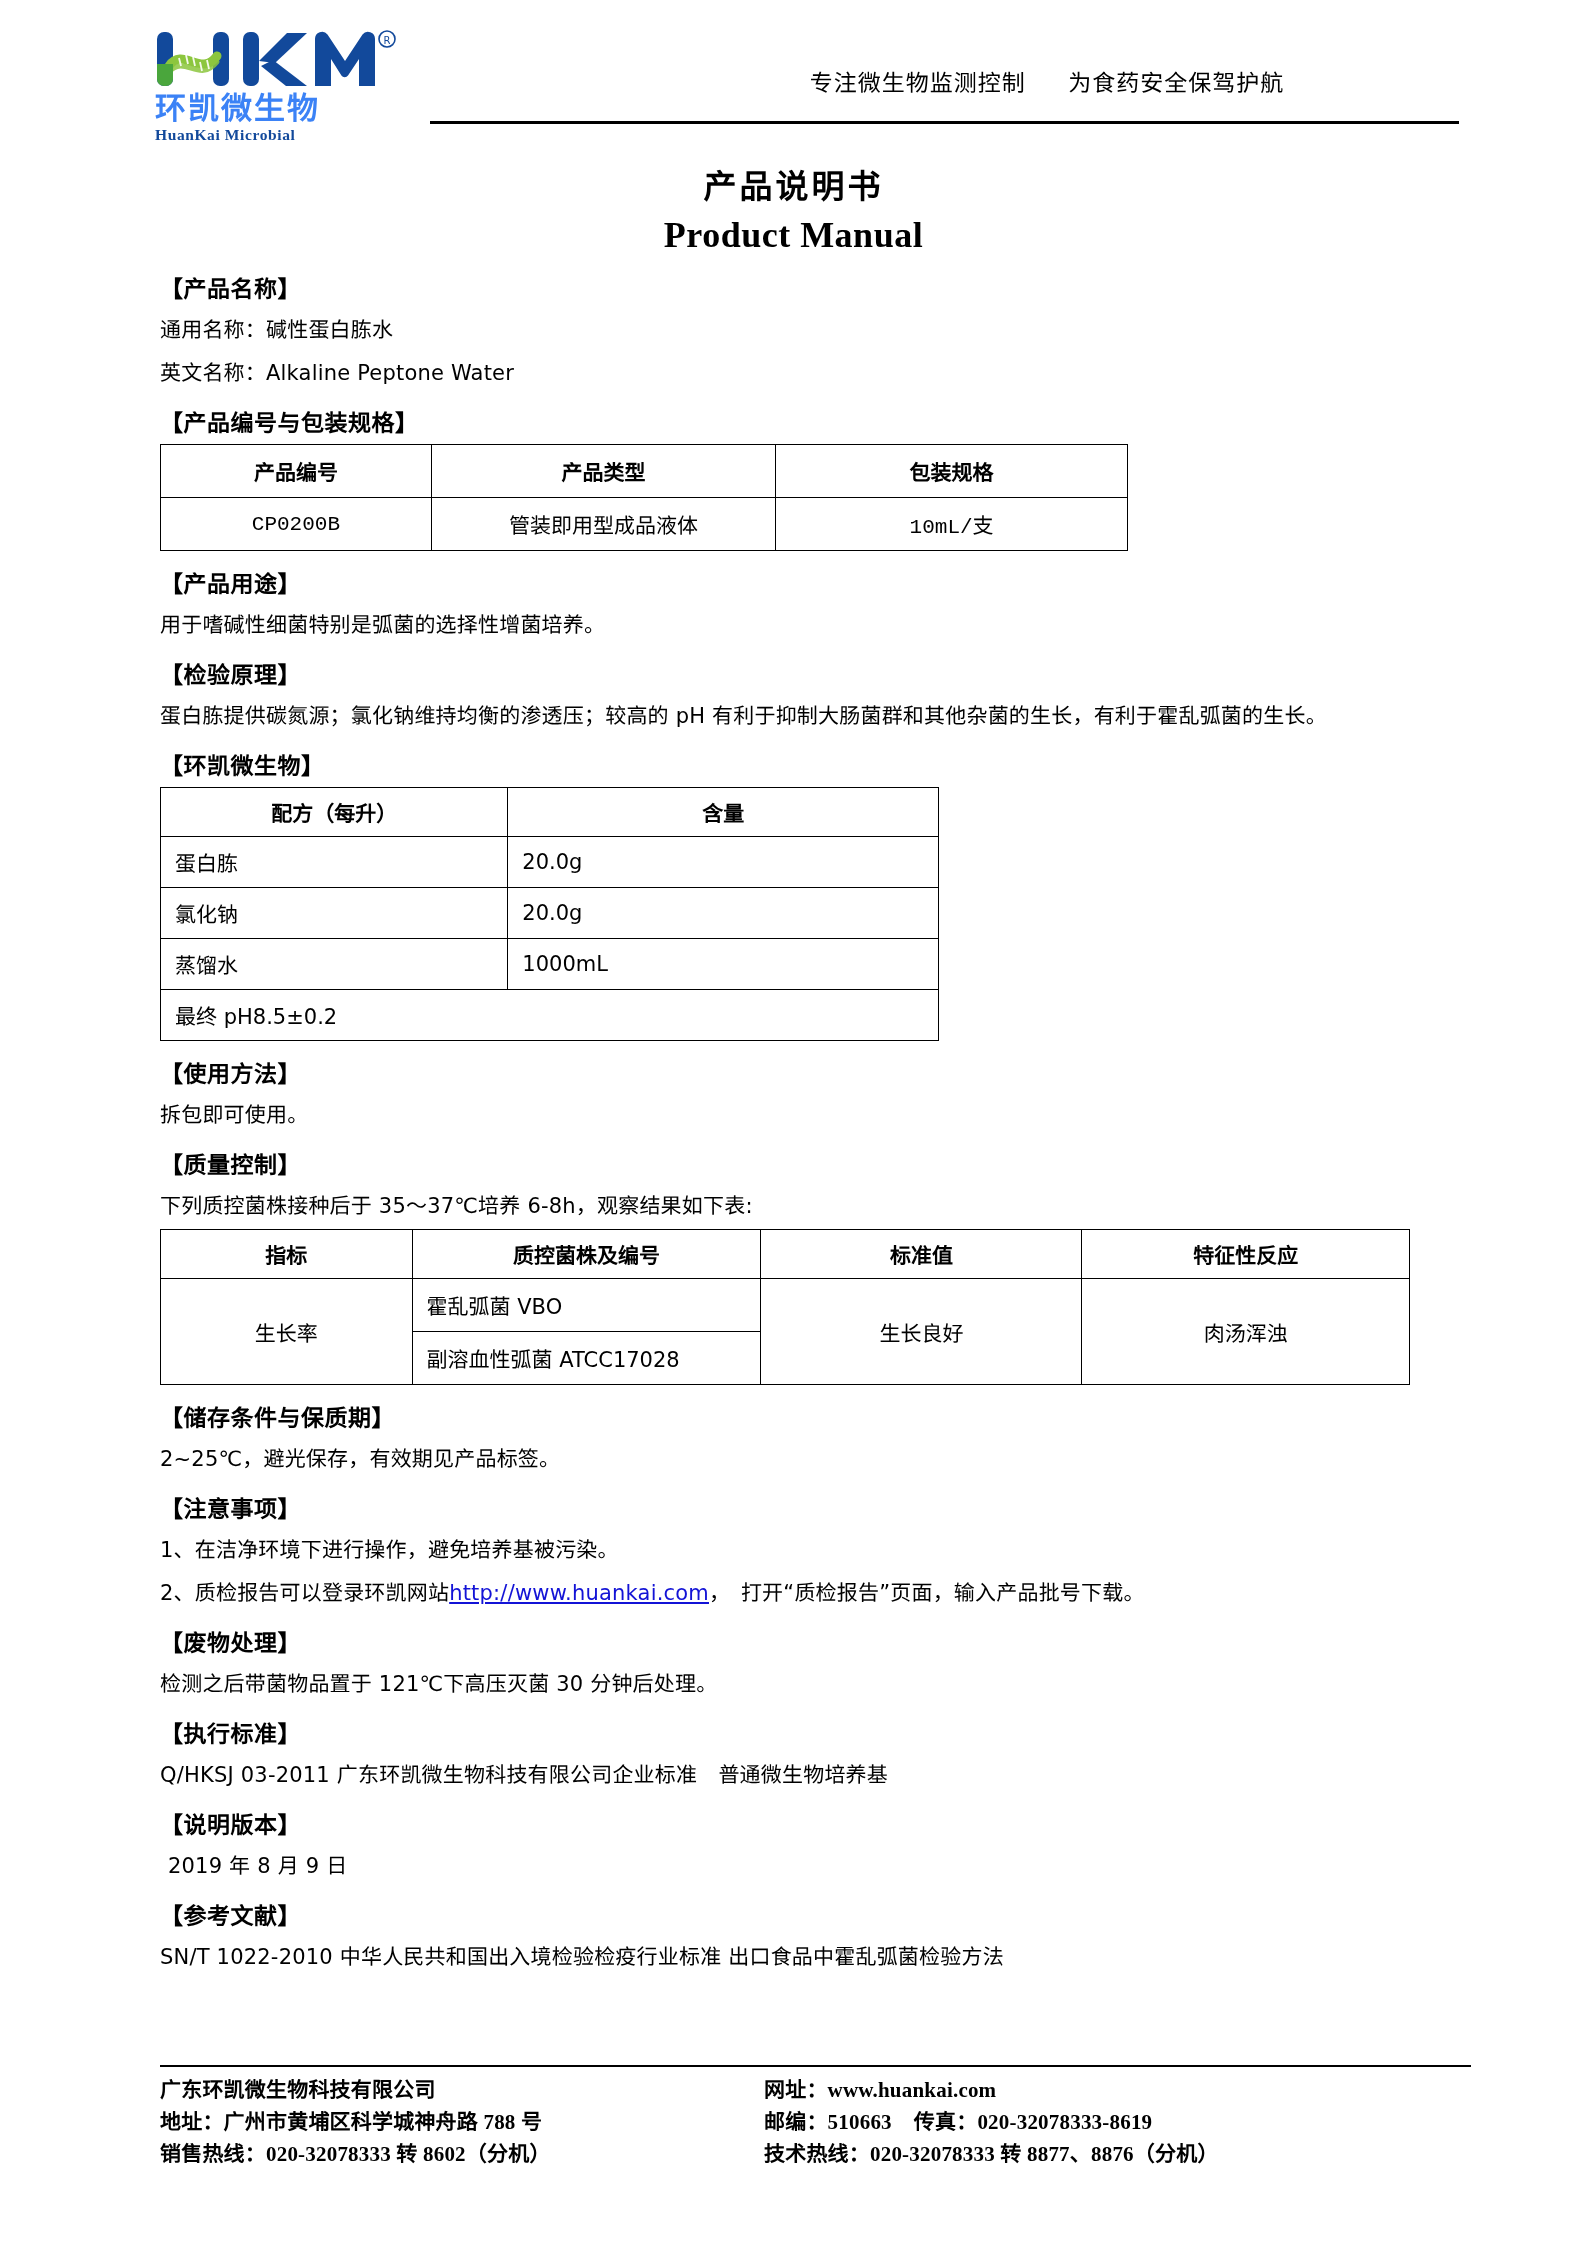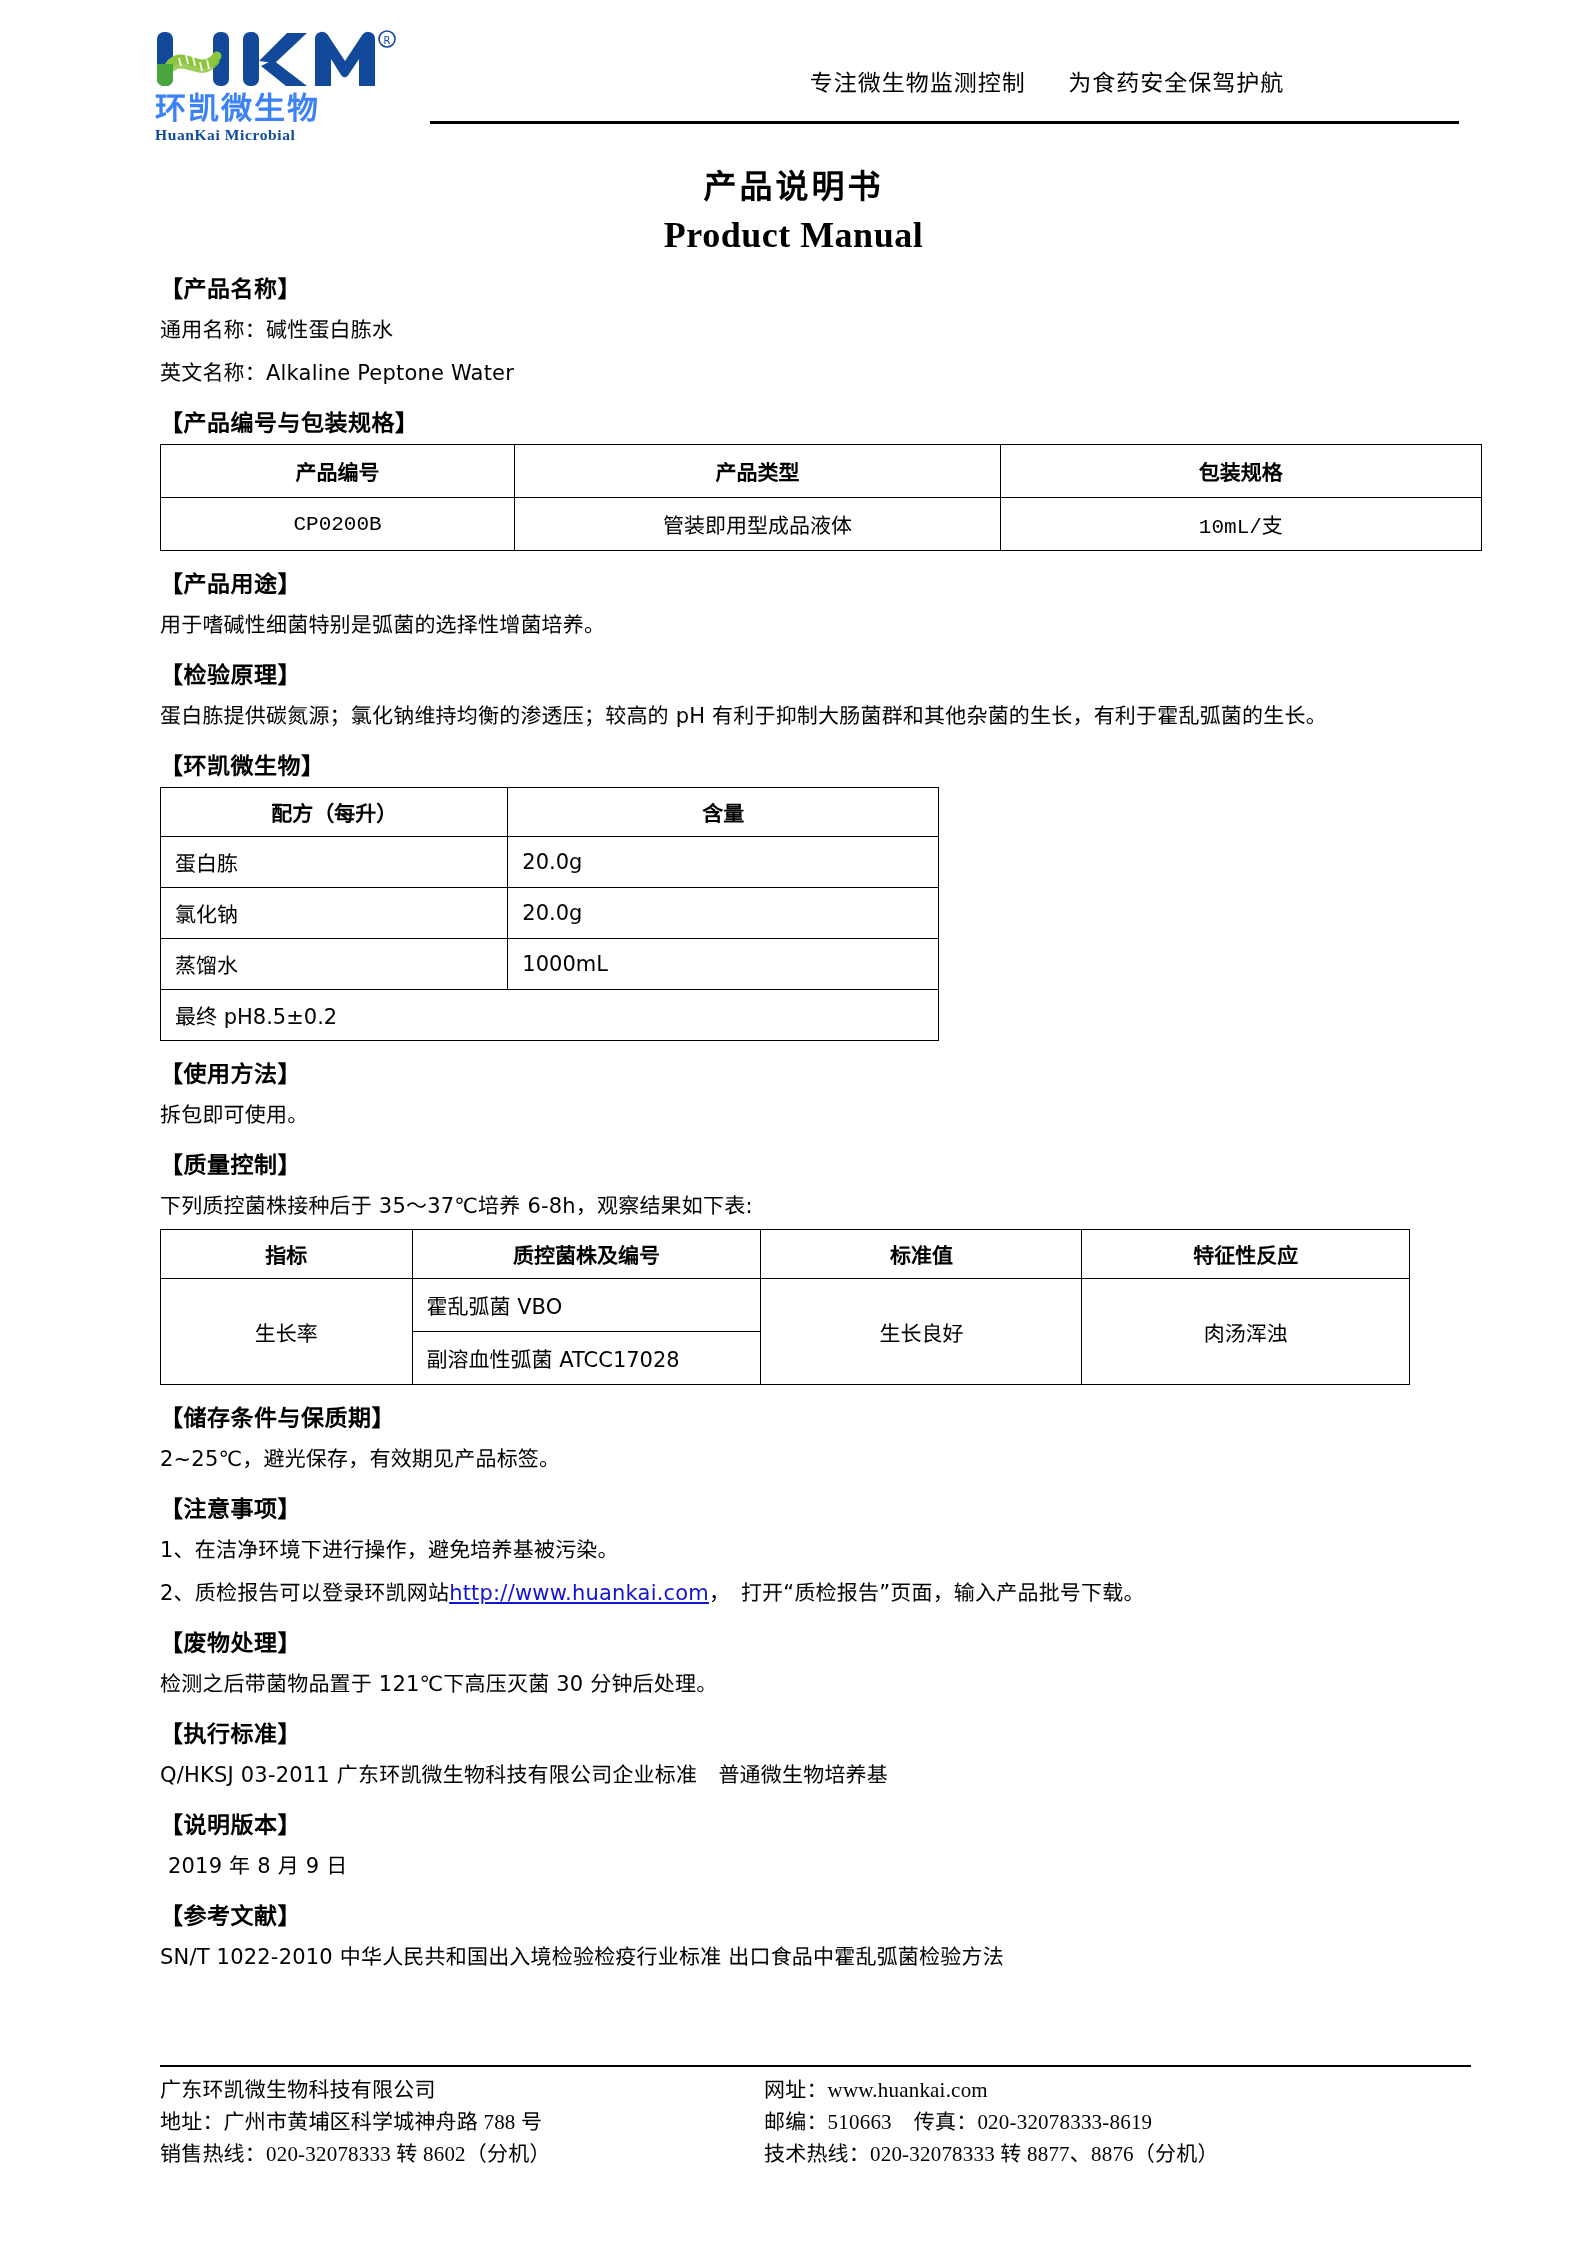--- a/index.html
+++ b/index.html
@@ -140,21 +140,21 @@
     vertical-align: middle;
   }
   table.doc th {
     font-weight: bold;
     text-align: center;
   }
   .t-center { text-align: center; font-family: Liberation Mono, monospace; }
   .t-left { text-align: left; }
 
   
-  table.t-code { width: 1322px; }
+  table.t-code { width: 968px; }
   table.t-code th, table.t-code td { height: 34px; }
   table.t-code .c1 { width: 298px; }
   table.t-code .c2 { width: 418px; }
   table.t-code .c3 { width: 414px; }
 
   
   table.t-formula { width: 779px; }
   table.t-formula .c1 { width: 374px; }
   table.t-formula .c2 { width: 464px; }
   table.t-formula td { padding: 10px 14px; }
@@ -168,20 +168,21 @@
   table.t-qc td { padding: 11px 14px; }
 
   
   .footer {
     position: absolute;
     left: 0;
     right: 0;
     bottom: 74px;
     padding: 0 116px 0 160px;
     box-sizing: border-box;
+    font-weight: bold;
   }
   .footer-rule {
     border-top: 2.5px solid #000;
     margin-bottom: 8px;
   }
   .footer-cols {
     display: flex;
   }
   .footer-col-l { width: 600px; flex: 0 0 600px; }
   .footer-col-r { flex: 1 1 auto; padding-left: 4px; }

